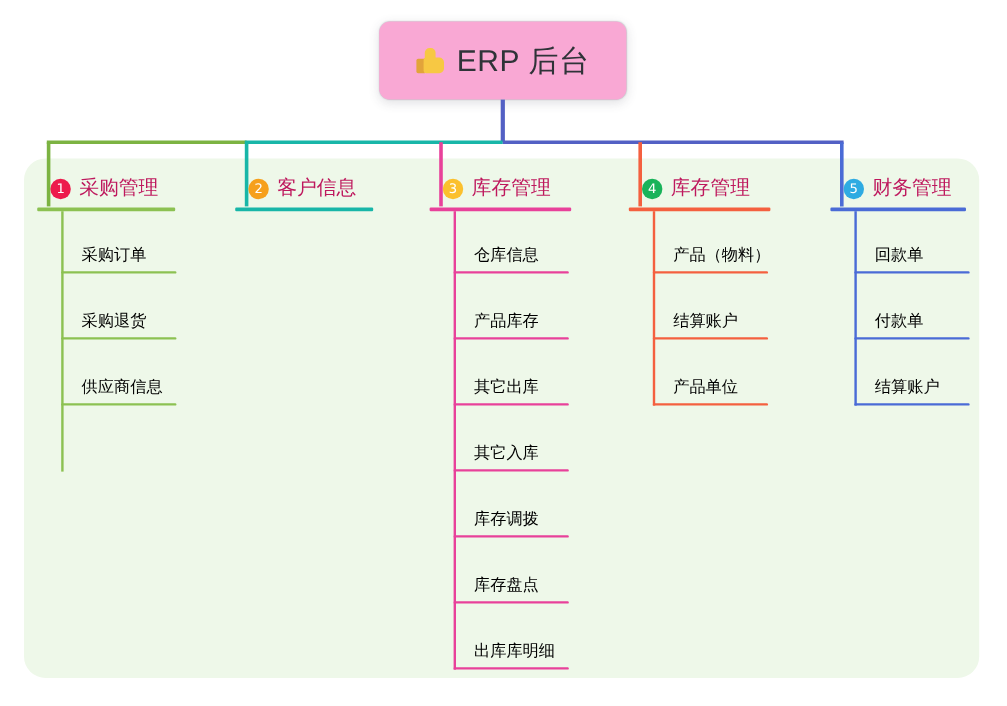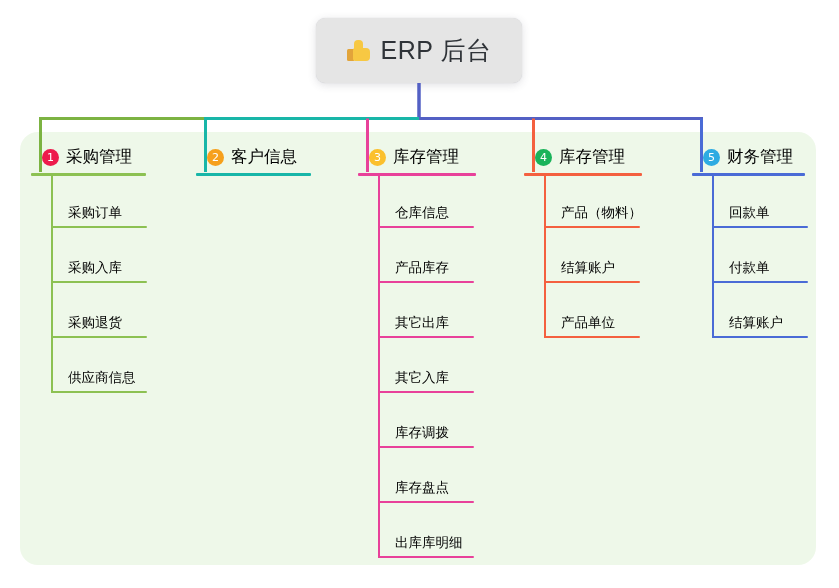--- a/index.html
+++ b/index.html
@@ -20,21 +20,21 @@
     background: #ffffff;
   }
 
   
   .root-card {
     position: absolute;
     left: 316px;
     top: 18px;
     width: 206px;
     height: 65px;
-    background: #e5e5e5;
+    background: #f9a8d4;
     border-radius: 9px;
     box-shadow: 0 2px 9px rgba(60,64,80,0.16), 0 0 1px rgba(60,64,80,0.22);
     display: flex;
     align-items: center;
     justify-content: center;
     box-sizing: border-box;
   }
   .root-inner {
     display: flex;
     align-items: center;
@@ -121,21 +121,21 @@
     border-radius: 50%;
     color: #ffffff;
     font-size: 11px;
     line-height: 17px;
     text-align: center;
     flex: none;
     font-family: "DejaVu Sans", sans-serif;
   }
   .col-title {
     font-size: 16.5px;
-    color: #000000;
+    color: #be185d;
   }
   .col-rule {
     margin-top: 5px;
     height: 3px;
     border-radius: 1px;
   }
   .leaf-area {
     position: relative;
     margin-top: 0px;
   }
@@ -206,24 +206,20 @@
           <span class="col-title">采购管理</span>
         </div>
         <div class="col-rule" style="width: 115px; background: rgb(140, 193, 82);"></div>
         <div class="leaf-area">
           <div class="trunk" style="background: rgb(140, 193, 82); height: 217px;"></div>
           <div class="leaf">
             <span class="leaf-label">采购订单</span>
             <span class="leaf-rule" style="background: rgb(140, 193, 82);"></span>
           </div>
           <div class="leaf">
-            <span class="leaf-label">采购入库</span>
-            <span class="leaf-rule" style="background: rgb(140, 193, 82);"></span>
-          </div>
-          <div class="leaf">
             <span class="leaf-label">采购退货</span>
             <span class="leaf-rule" style="background: rgb(140, 193, 82);"></span>
           </div>
           <div class="leaf">
             <span class="leaf-label">供应商信息</span>
             <span class="leaf-rule" style="background: rgb(140, 193, 82);"></span>
           </div>
         </div>
       </div>
       <div class="column" style="left: 196px;">

